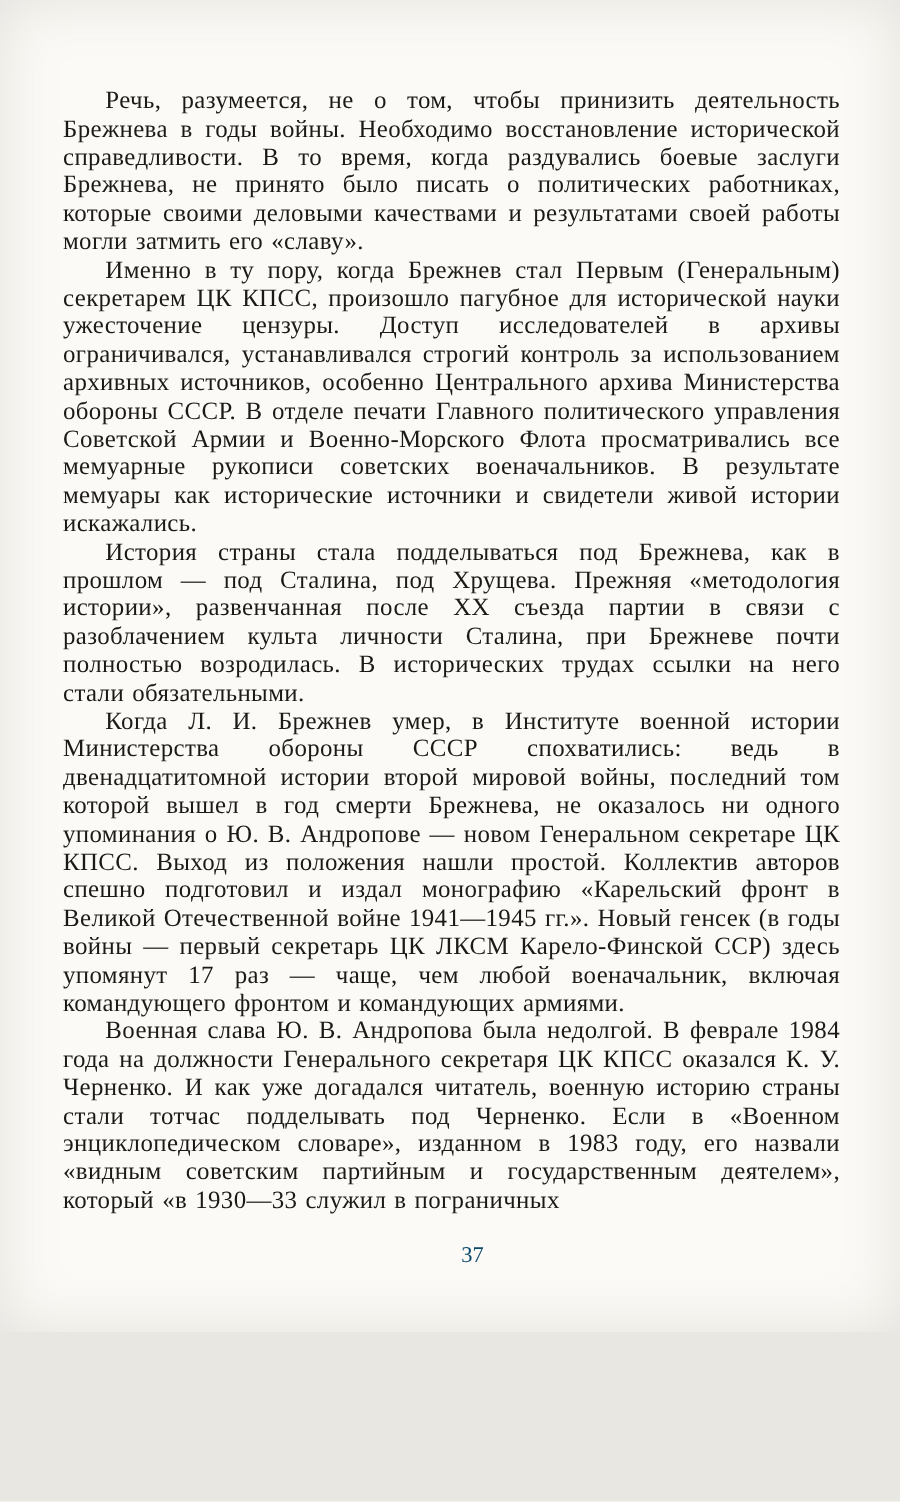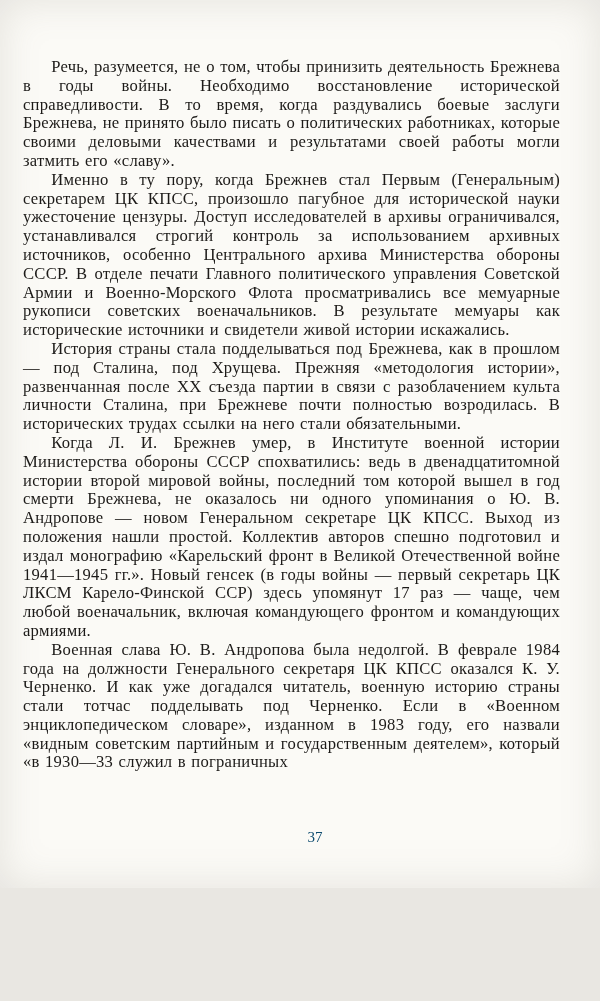--- a/index.html
+++ b/index.html
@@ -7,21 +7,21 @@
     padding: 0;
     background: #e9e7e2;
   }
   .page {
     position: relative;
     width: 600px;
     height: 888px;
     margin: 0 auto;
     background: #fbfaf6;
     box-sizing: border-box;
-    padding: 58px 40px 0 23px;
+    padding: 58px 40px 0 42px;
     overflow: hidden;
     font-family: "Liberation Serif", "DejaVu Serif", serif;
     color: #1b1b1b;
   }
   .page::after {
     
     content: "";
     position: absolute;
     inset: 0;
     pointer-events: none;

